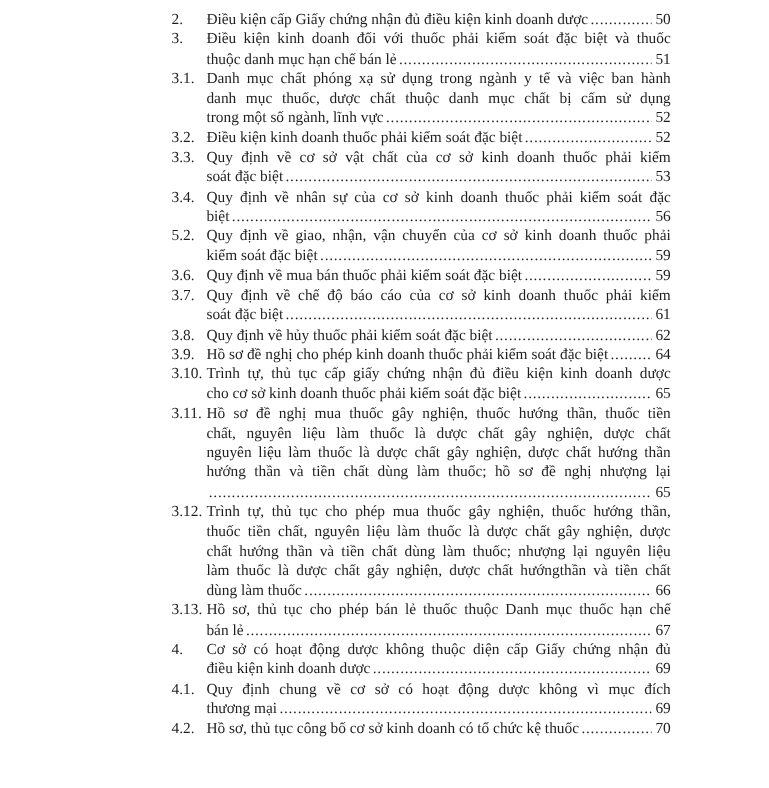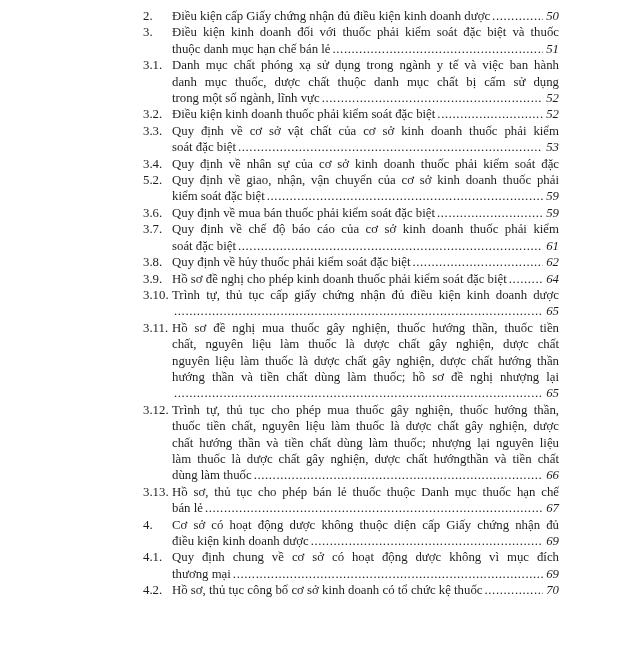--- a/index.html
+++ b/index.html
@@ -59,21 +59,20 @@
     white-space: nowrap;
     margin: 0 3px 0 2px;
     letter-spacing: 0.6px;
   }
   .toc-dots::before {
     content: "..........................................................................................................................................................";
   }
   .toc-pagenum {
     white-space: nowrap;
     flex-shrink: 0;
-    font-style: italic;
   }
 </style>
 </head>
 <body>
 
 <div class="doc-page">
   <div class="toc" id="toc-list">
       <div class="toc-entry">
         <div class="toc-num">2.</div>
         <div class="toc-body">
@@ -125,20 +124,25 @@
             <span class="toc-text">soát đặc biệt</span>
             <span class="toc-dots"></span>
             <span class="toc-pagenum">53</span>
           </div>
         </div>
       </div>
       <div class="toc-entry">
         <div class="toc-num">3.4.</div>
         <div class="toc-body">
           <div class="toc-line">Quy định về nhân sự của cơ sở kinh doanh thuốc phải kiểm soát đặc</div>
+          <div class="toc-lastline">
+            <span class="toc-text">biệt</span>
+            <span class="toc-dots"></span>
+            <span class="toc-pagenum">56</span>
+          </div>
         </div>
       </div>
       <div class="toc-entry">
         <div class="toc-num">5.2.</div>
         <div class="toc-body">
           <div class="toc-line">Quy định về giao, nhận, vận chuyển của cơ sở kinh doanh thuốc phải</div>
           <div class="toc-lastline">
             <span class="toc-text">kiểm soát đặc biệt</span>
             <span class="toc-dots"></span>
             <span class="toc-pagenum">59</span>
@@ -184,20 +188,21 @@
             <span class="toc-dots"></span>
             <span class="toc-pagenum">64</span>
           </div>
         </div>
       </div>
       <div class="toc-entry">
         <div class="toc-num">3.10.</div>
         <div class="toc-body">
           <div class="toc-line">Trình tự, thủ tục cấp giấy chứng nhận đủ điều kiện kinh doanh dược</div>
           <div class="toc-lastline">
+            <span class="toc-text">cho cơ sở kinh doanh thuốc phải kiểm soát đặc biệt</span>
             <span class="toc-dots"></span>
             <span class="toc-pagenum">65</span>
           </div>
         </div>
       </div>
       <div class="toc-entry">
         <div class="toc-num">3.11.</div>
         <div class="toc-body">
           <div class="toc-line">Hồ sơ đề nghị mua thuốc gây nghiện, thuốc hướng thần, thuốc tiền</div>
           <div class="toc-line">chất, nguyên liệu làm thuốc là dược chất gây nghiện, dược chất</div>

